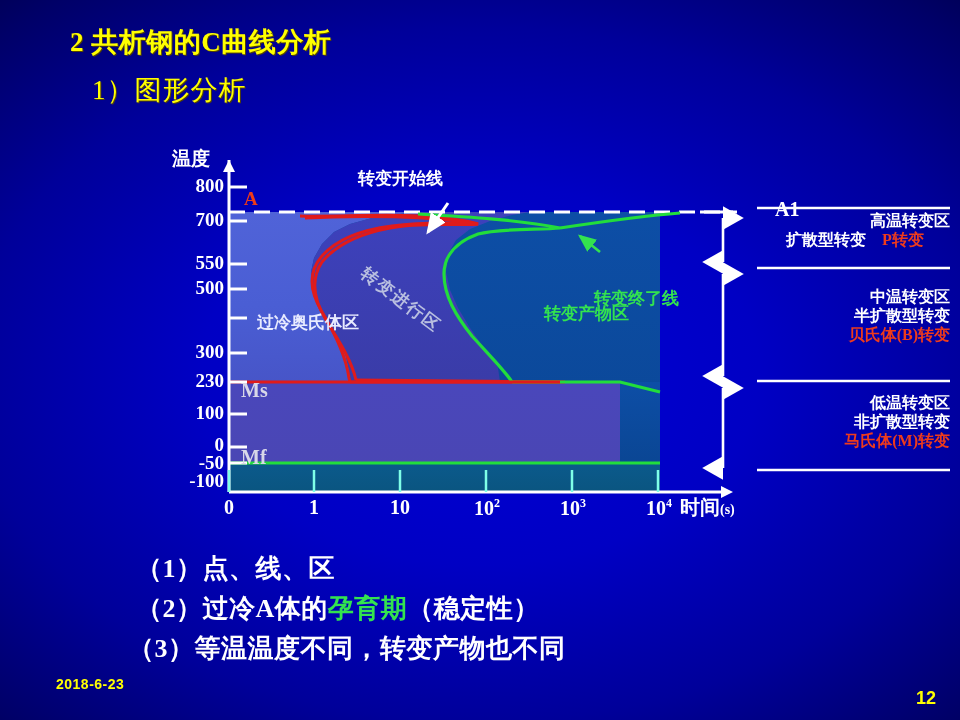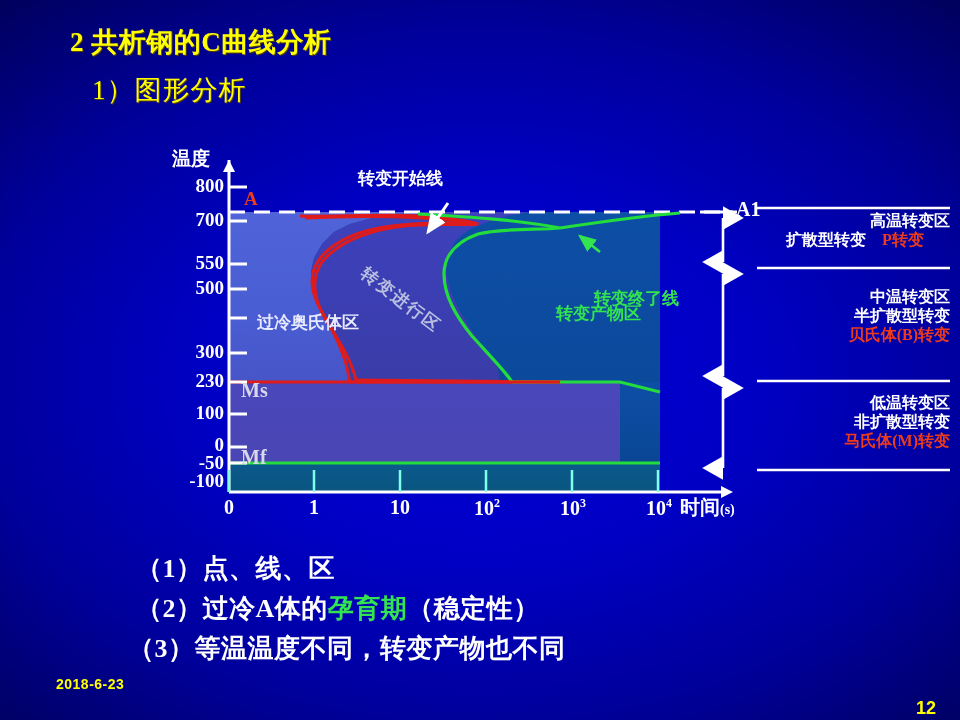--- a/index.html
+++ b/index.html
@@ -39,21 +39,21 @@
   }
   .xtick{
     color:#ffffff;font-weight:bold;font-size:20px;
     text-align:center;white-space:nowrap;
   }
   .xtick sup{font-size:12px;vertical-align:super;}
 
   
   .plot-label{white-space:nowrap;font-weight:bold;}
   #lbl-A{color:#ef3b18;font-size:19px;font-weight:bold;}
-  #lbl-A1{color:#ffffff;font-size:20px;font-weight:bold;}
+  #lbl-A1{color:#ffffff;font-size:20px;font-weight:bold;margin-left:39px;}
   #lbl-Ms,#lbl-Mf{color:#d8d8e8;font-size:20px;font-family:"Liberation Serif",serif;}
   #lbl-start{color:#ffffff;font-size:17px;}
   #lbl-end{color:#33e34f;font-size:17px;margin-top:44px;}
   #lbl-austenite{color:#e8ebff;font-size:17px;}
   #lbl-product{color:#33e34f;font-size:17px;}
   #lbl-progress{
     color:#b9bfe0;font-size:17px;
     transform:rotate(37deg);transform-origin:left top;
     letter-spacing:2px;
   }
@@ -69,21 +69,21 @@
   .bullet{
     color:#ffffff;font-weight:bold;font-size:26px;white-space:nowrap;
     letter-spacing:0.5px;
   }
   .bullet .green{color:#33e34f;}
 
   
   #footer-date{left:56px;top:676px;color:#ffff00;font-weight:bold;font-size:14px;
     font-family:"Liberation Sans",sans-serif;letter-spacing:0.5px;}
   #footer-page{right:24px;top:688px;color:#ffff00;font-weight:bold;font-size:18px;
-    font-family:"Liberation Sans",sans-serif;margin-top:10px;}
+    font-family:"Liberation Sans",sans-serif;}
 </style>
 </head>
 <body>
 
 <div id="slide">
 
   <div class="abs" id="title">2 共析钢的C曲线分析</div>
   <div class="abs" id="subtitle">1）图形分析</div>
 
   <div class="abs" id="chart">
@@ -255,21 +255,21 @@
     </div>
 
     <div class="abs plot-label" id="lbl-A" style="left:244px;top:188px;">A</div>
     <div class="abs plot-label" id="lbl-A1" style="left:736px;top:198px;">A1</div>
     <div class="abs plot-label" id="lbl-Ms" style="left:241px;top:379px;">Ms</div>
     <div class="abs plot-label" id="lbl-Mf" style="left:241px;top:446px;">Mf</div>
 
     <div class="abs plot-label" id="lbl-start" style="left:358px;top:167px;">转变开始线</div>
     <div class="abs plot-label" id="lbl-end" style="left:594px;top:243px;">转变终了线</div>
     <div class="abs plot-label" id="lbl-austenite" style="left:257px;top:311px;">过冷奥氏体区</div>
-    <div class="abs plot-label" id="lbl-product" style="left:556px;top:302px;text-align:right;">转变产物区</div>
+    <div class="abs plot-label" id="lbl-product" style="left:544px;top:302px;text-align:right;">转变产物区</div>
     <div class="abs plot-label" id="lbl-progress" style="left:370px;top:262px;">转变进行区</div>
 
     <div class="abs zone-txt" style="left:760px;top:212px;width:190px;">
       <div>高温转变区</div>
       <div style="display:flex;justify-content:center;gap:16px;">
         <span>扩散型转变</span>
         <span class="red">P转变</span>
       </div>
     </div>
 

